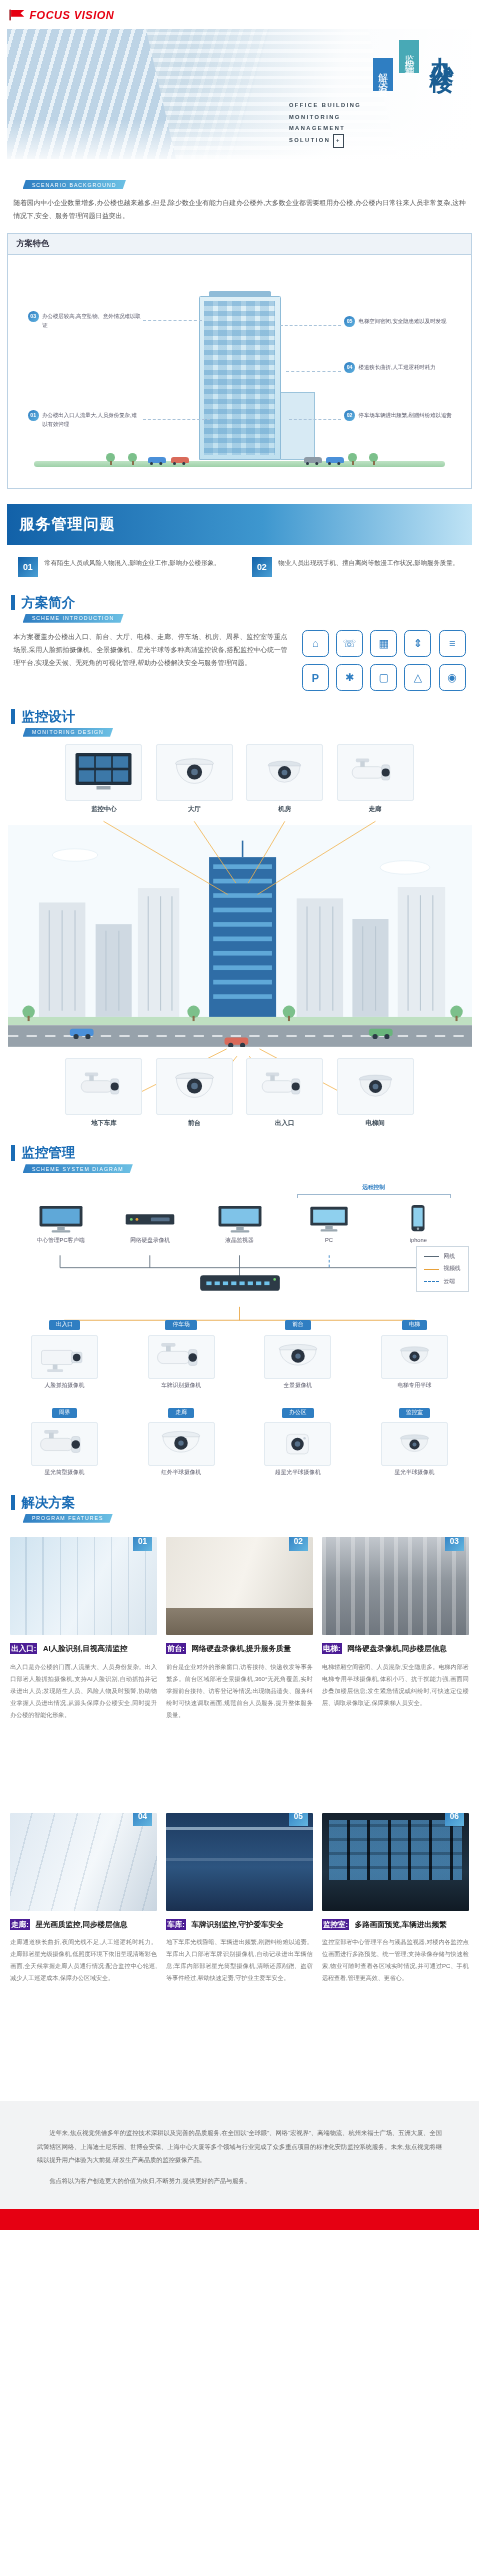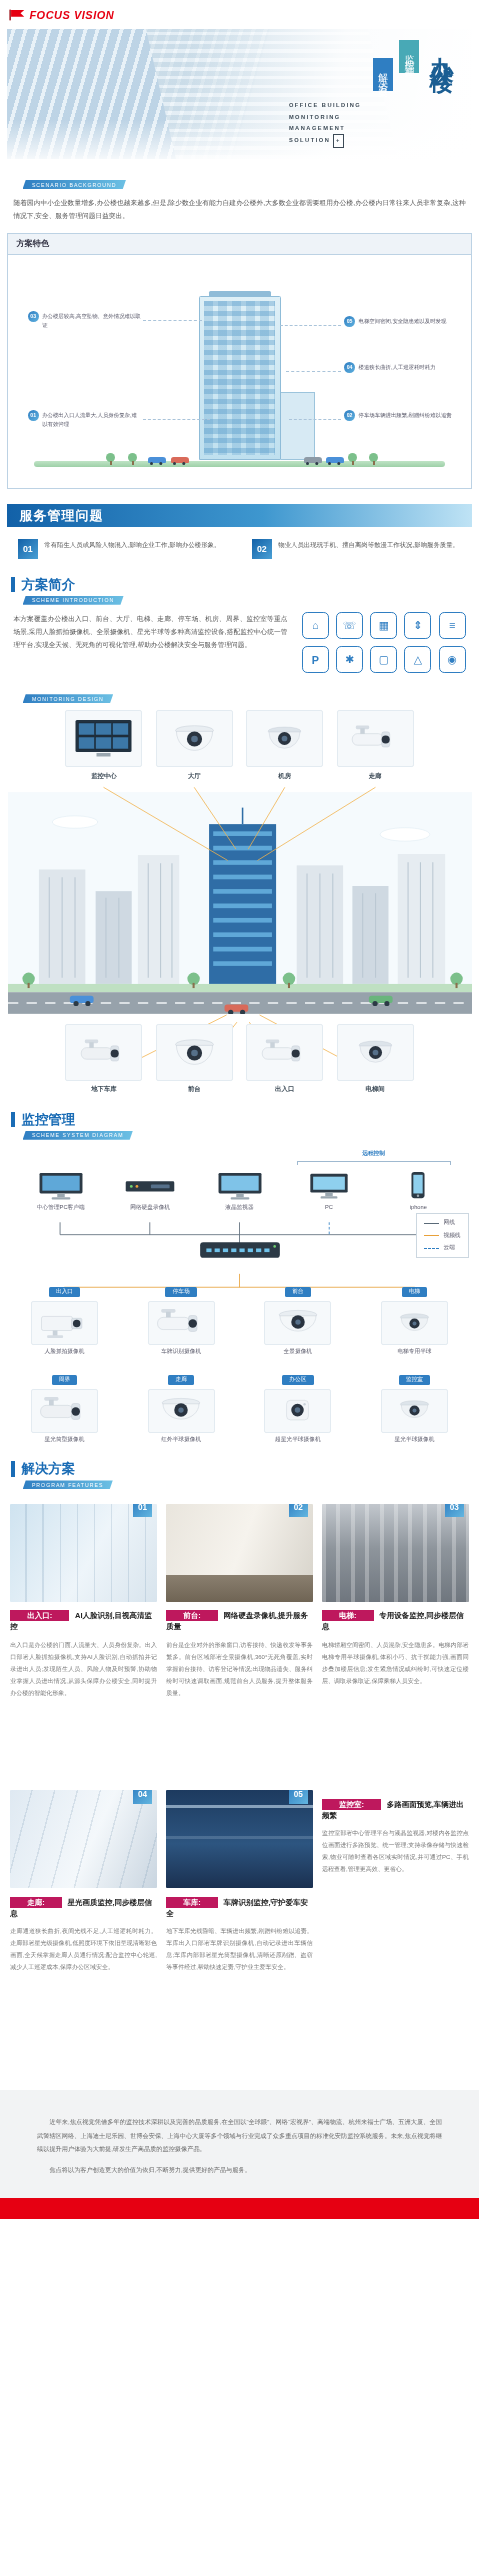--- a/index.html
+++ b/index.html
@@ -55,22 +55,22 @@
   .tree::after{content:"";position:absolute;left:3.6px;top:8.2px;width:2.1px;height:4.1px;background:#8a6f4d;}
   .car{position:absolute;bottom:25px;width:17.5px;height:5.7px;border-radius:2.6px 3.1px 1px 1px;background:#4a90d9;}
   .car.red{background:#d96a5a;} .car.gray{background:#8d9aa6;}
   .car::after{content:"";position:absolute;left:2.1px;top:4.6px;width:3.1px;height:3.1px;border-radius:50%;background:#2c3a46;box-shadow:9.3px 0 0 #2c3a46;}
   .callout{position:absolute;width:113px;display:flex;gap:3.6px;align-items:flex-start;}
   .callout .num{width:10.8px;height:10.8px;border-radius:50%;background:linear-gradient(135deg,#2f7ec2,#5fb0de);color:#fff;font-size:5.2px;font-weight:bold;display:flex;align-items:center;justify-content:center;flex:none;}
   .callout .ctext{font-size:5.4px;color:#556;line-height:1.6;padding-top:1px;}
   .lead{position:absolute;border-top:0.5px dashed #aac4da;}
 
   
-  .svc-bar{margin:15.5px 7.2px 0;height:23px;display:flex;align-items:center;padding-left:12.4px;
-           color:#fff;font-size:13px;font-weight:bold;letter-spacing:1px;
+  .svc-bar{margin:15.5px 7.2px 0;height:41px;display:flex;align-items:center;padding-left:12.4px;
+           color:#fff;font-size:15px;font-weight:bold;letter-spacing:1px;
            background:linear-gradient(90deg,#1261a8 0%,#3e97cf 55%,#bfe3f5 100%);}
   .svc-items{display:flex;gap:24px;margin:11.3px 17.5px 0;}
   .svc-item{flex:1;display:flex;gap:6.2px;align-items:flex-start;}
   .svc-num{width:20.6px;height:20.6px;flex:none;background:linear-gradient(135deg,#1261a8,#4aa0d5);color:#fff;font-size:8.8px;font-weight:bold;display:flex;align-items:center;justify-content:center;}
   .svc-text{font-size:6.4px;color:#555;line-height:1.8;}
 
   
   .intro-wrap{display:flex;gap:14.4px;margin:0 13.4px;align-items:flex-start;}
   .intro-body{flex:1;margin:0;}
   .icon-grid{display:grid;grid-template-columns:repeat(5,27px);gap:7.2px;align-content:start;flex:none;}
@@ -122,21 +122,21 @@
   .f5{background:linear-gradient(180deg,#1d3a5f,#2d5580 55%,#1a3050);}
   .f5::after{content:"";position:absolute;left:0;right:0;top:14.4px;height:3.1px;background:rgba(220,240,255,.55);box-shadow:0 31px 0 rgba(220,240,255,.18);}
   .f6{background:linear-gradient(180deg,#16222e,#1f3242 60%,#101a24);}
   .f6::after{content:"";position:absolute;inset:7.2px 7.2px 31px;
       background:repeating-linear-gradient(90deg,rgba(90,170,230,.45) 0 17.5px,rgba(10,20,30,.9) 17.5px 20.6px),
                  repeating-linear-gradient(0deg,rgba(90,170,230,.25) 0 11.3px,rgba(10,20,30,.9) 11.3px 14px);}
   .feat-num{position:absolute;top:-5.2px;right:5.2px;width:18.5px;height:18.5px;z-index:3;
             background:linear-gradient(135deg,#2f7ec2,#63b6e0);color:#fff;font-size:8.2px;font-weight:bold;
             display:flex;align-items:center;justify-content:center;}
   .feat-title{margin-top:8.2px;font-size:7.5px;line-height:1.5;}
-  .feat-tag{background:#be185d;color:#fff;font-weight:bold;padding:1px 17px;margin-right:3.6px;}
+  .feat-tag{background:#4c1d95;color:#fff;font-weight:bold;padding:1px 1px;margin-right:3.6px;}
   .feat-headline{font-weight:bold;color:#222;}
   .feat-body{margin-top:6.2px;font-size:6px;color:#777;line-height:2.0;text-align:justify;min-height:129px;}
 
   
   .footer{margin-top:36px;background:#f2f3f4;padding:25px 37px 21.6px;}
   .foot-para{font-size:6.2px;color:#666;line-height:2.15;text-align:justify;text-indent:2em;}
   .foot-para + .foot-para{margin-top:8.2px;}
   .redbar{height:20.6px;background:#e60012;}
 
   svg{display:block;}
@@ -271,20 +271,21 @@
       <div class="icon-sq">
           <span>△</span>
         </div>
       <div class="icon-sq">
           <span>◉</span>
         </div>
     </div>
   </div>
 
   <div class="sec-head">
+    <div class="sec-cn">监控设计</div>
     <div class="sec-en">MONITORING DESIGN</div>
   </div>
   <div class="design-canvas">
     <svg class="design-lines" width="479" height="443" viewBox="0 0 930 860">
       <g stroke="#f2b24c" stroke-width="1.6" opacity="0.95">
         <line x1="201" y1="150" x2="442" y2="292"></line>
         <line x1="377" y1="150" x2="458" y2="270"></line>
         <line x1="553" y1="150" x2="482" y2="270"></line>
         <line x1="729" y1="150" x2="500" y2="292"></line>
         <line x1="201" y1="712" x2="440" y2="592"></line>
@@ -706,21 +707,21 @@
       </div>
       <p class="feat-body">前台是企业对外的形象窗口,访客接待、快递收发等事务繁多。前台区域部署全景摄像机,360°无死角覆盖,实时掌握前台接待、访客登记等情况;出现物品遗失、服务纠纷时可快速调取画面,规范前台人员服务,提升整体服务质量。</p>
     </div>
 
     <div class="feat-card">
       <div class="feat-img f3">
         <div class="feat-num">03</div>
       </div>
       <div class="feat-title">
         <span class="feat-tag">电梯:</span>
-        <span class="feat-headline">专用设备监控,同步楼层信息</span>
+        <span class="feat-headline">网络硬盘录像机,同步楼层信息</span>
       </div>
       <p class="feat-body">电梯轿厢空间密闭、人员混杂,安全隐患多。电梯内部署电梯专用半球摄像机,体积小巧、抗干扰能力强,画面同步叠加楼层信息;发生紧急情况或纠纷时,可快速定位楼层、调取录像取证,保障乘梯人员安全。</p>
     </div>
 
     <div class="feat-card">
       <div class="feat-img f4">
         <div class="feat-num">04</div>
       </div>
       <div class="feat-title">
         <span class="feat-tag">走廊:</span>
@@ -734,20 +735,23 @@
         <div class="feat-num">05</div>
       </div>
       <div class="feat-title">
         <span class="feat-tag">车库:</span>
         <span class="feat-headline">车牌识别监控,守护爱车安全</span>
       </div>
       <p class="feat-body">地下车库光线昏暗、车辆进出频繁,剐蹭纠纷难以追责。车库出入口部署车牌识别摄像机,自动记录进出车辆信息;车库内部部署星光筒型摄像机,清晰还原剐蹭、盗窃等事件经过,帮助快速定责,守护业主爱车安全。</p>
     </div>
 
     <div class="feat-card">
+      <div class="feat-img f6">
+        <div class="feat-num">06</div>
+      </div>
       <div class="feat-title">
         <span class="feat-tag">监控室:</span>
         <span class="feat-headline">多路画面预览,车辆进出频繁</span>
       </div>
       <p class="feat-body">监控室部署中心管理平台与液晶监视器,对楼内各监控点位画面进行多路预览、统一管理;支持录像存储与快速检索,物业可随时查看各区域实时情况,并可通过PC、手机远程查看,管理更高效、更省心。</p>
     </div>
 
   </div>
 
   <footer class="footer">

